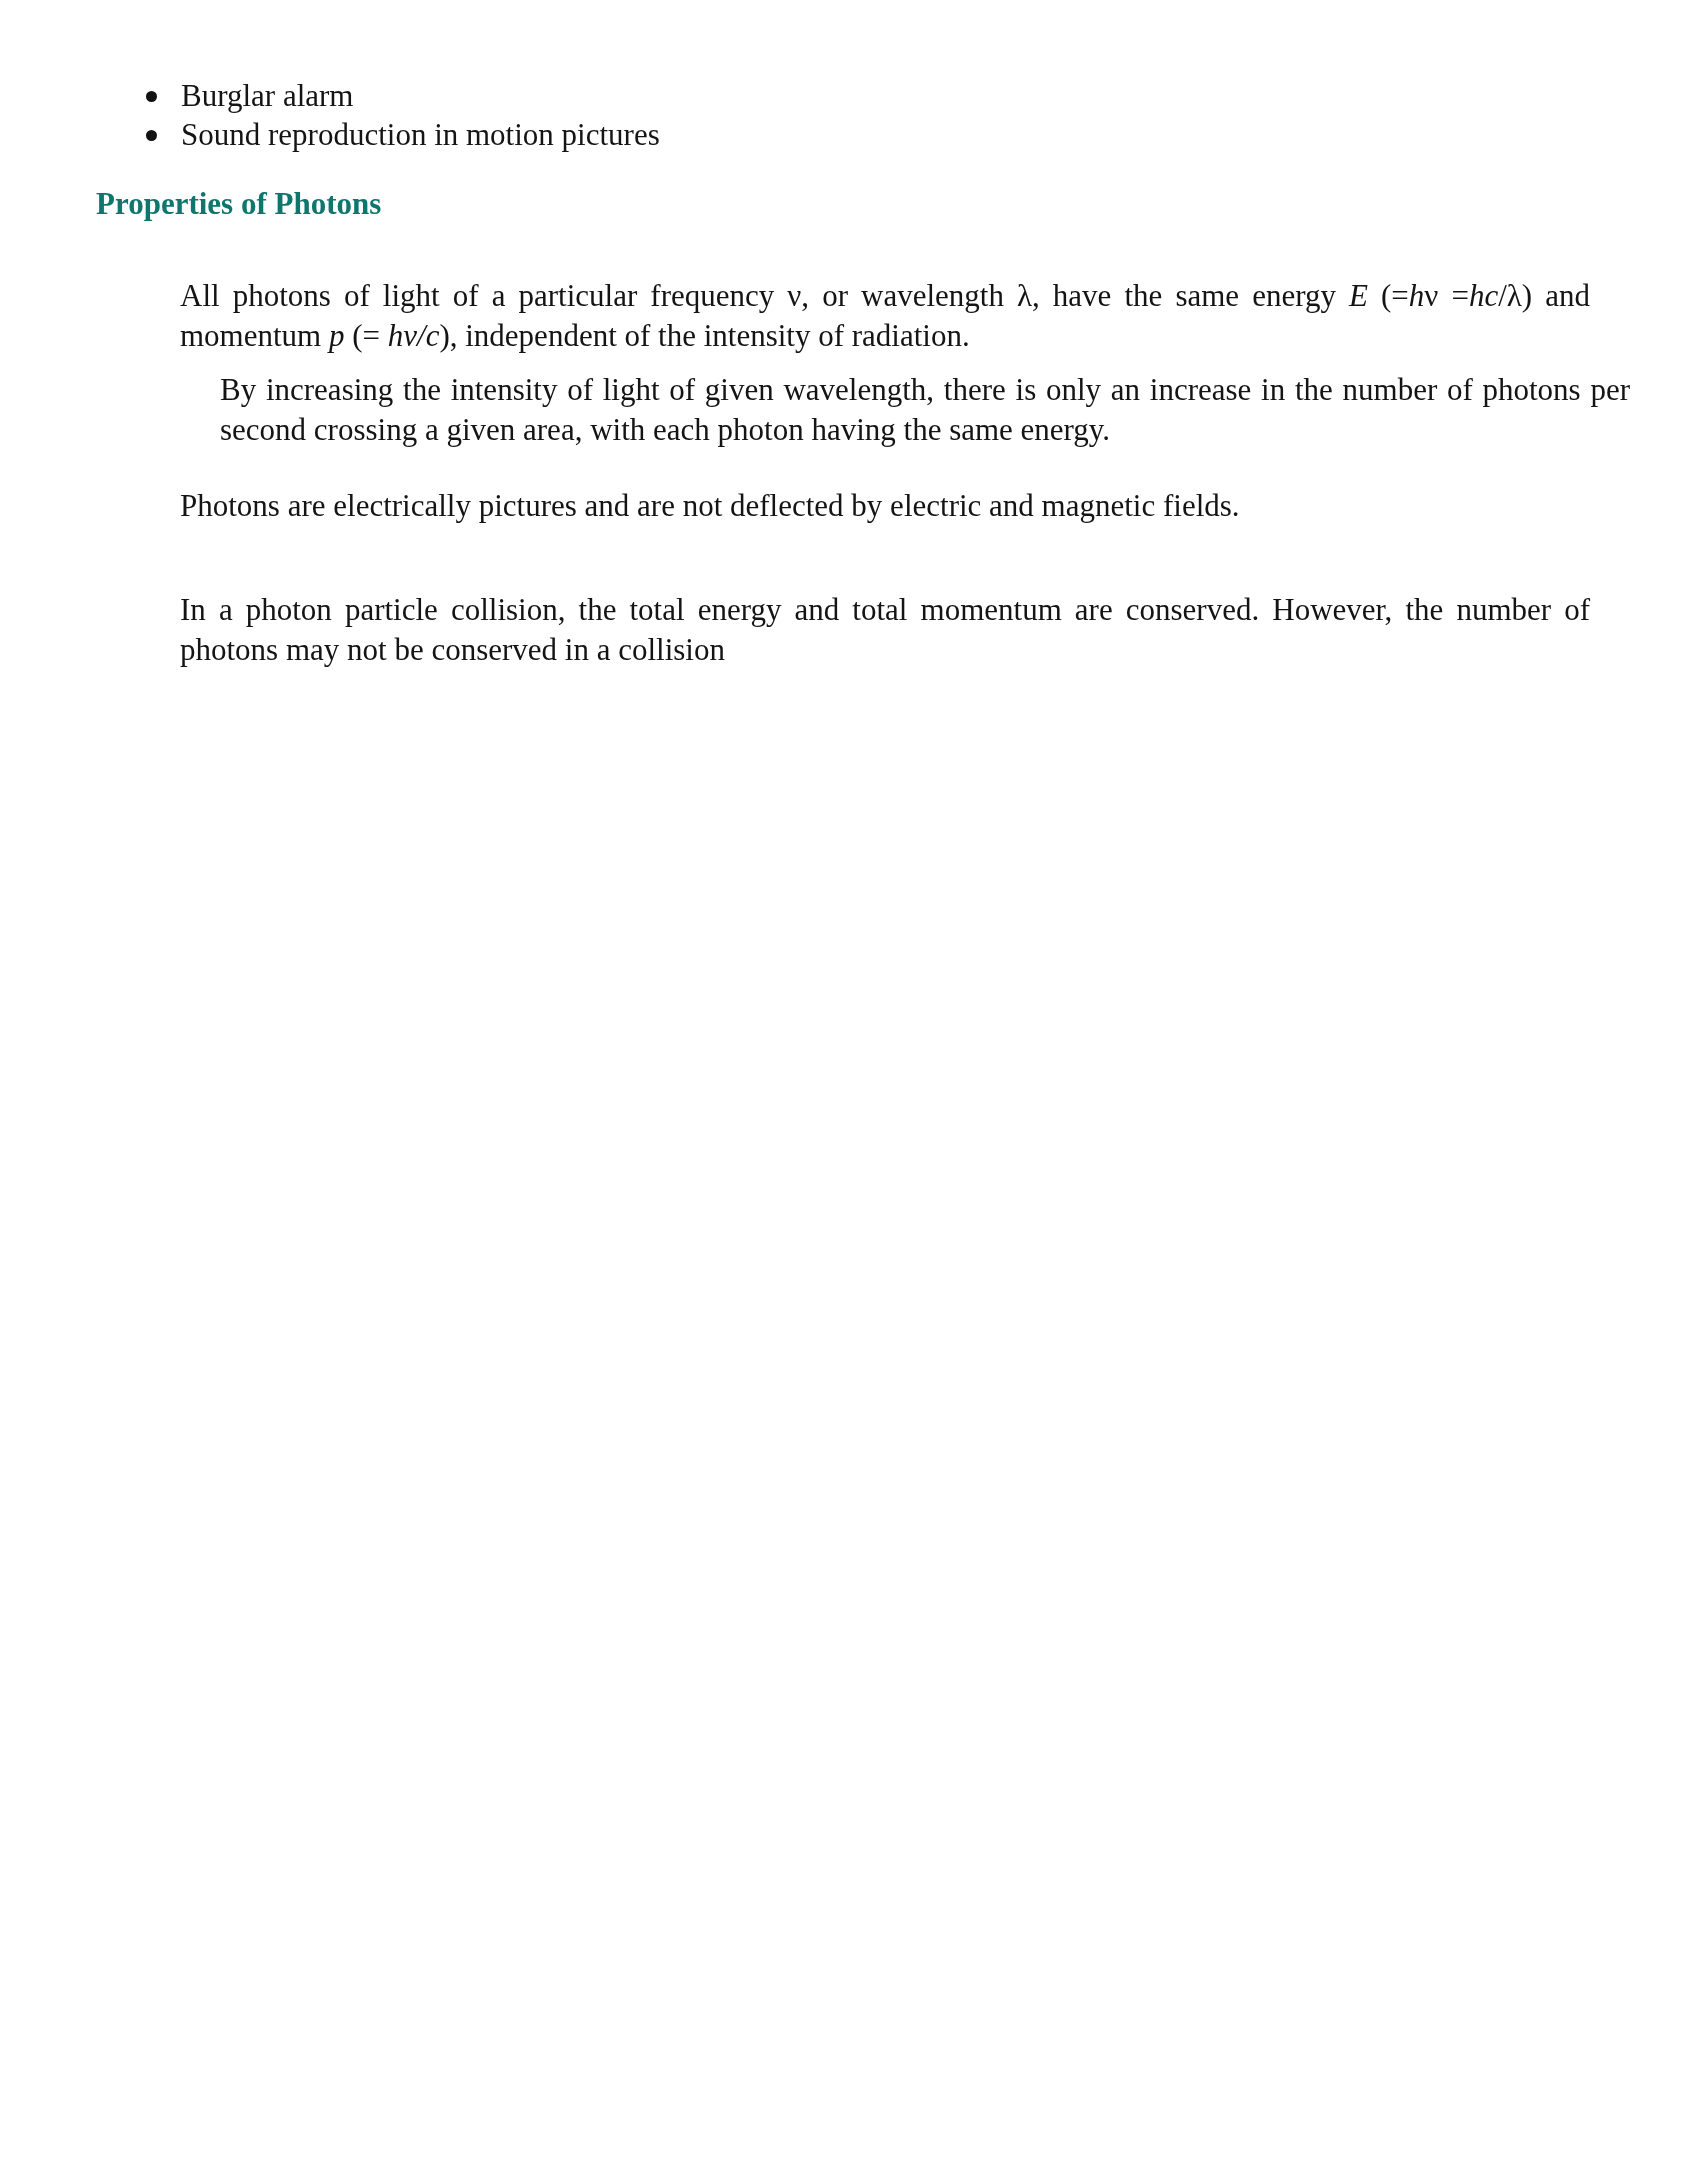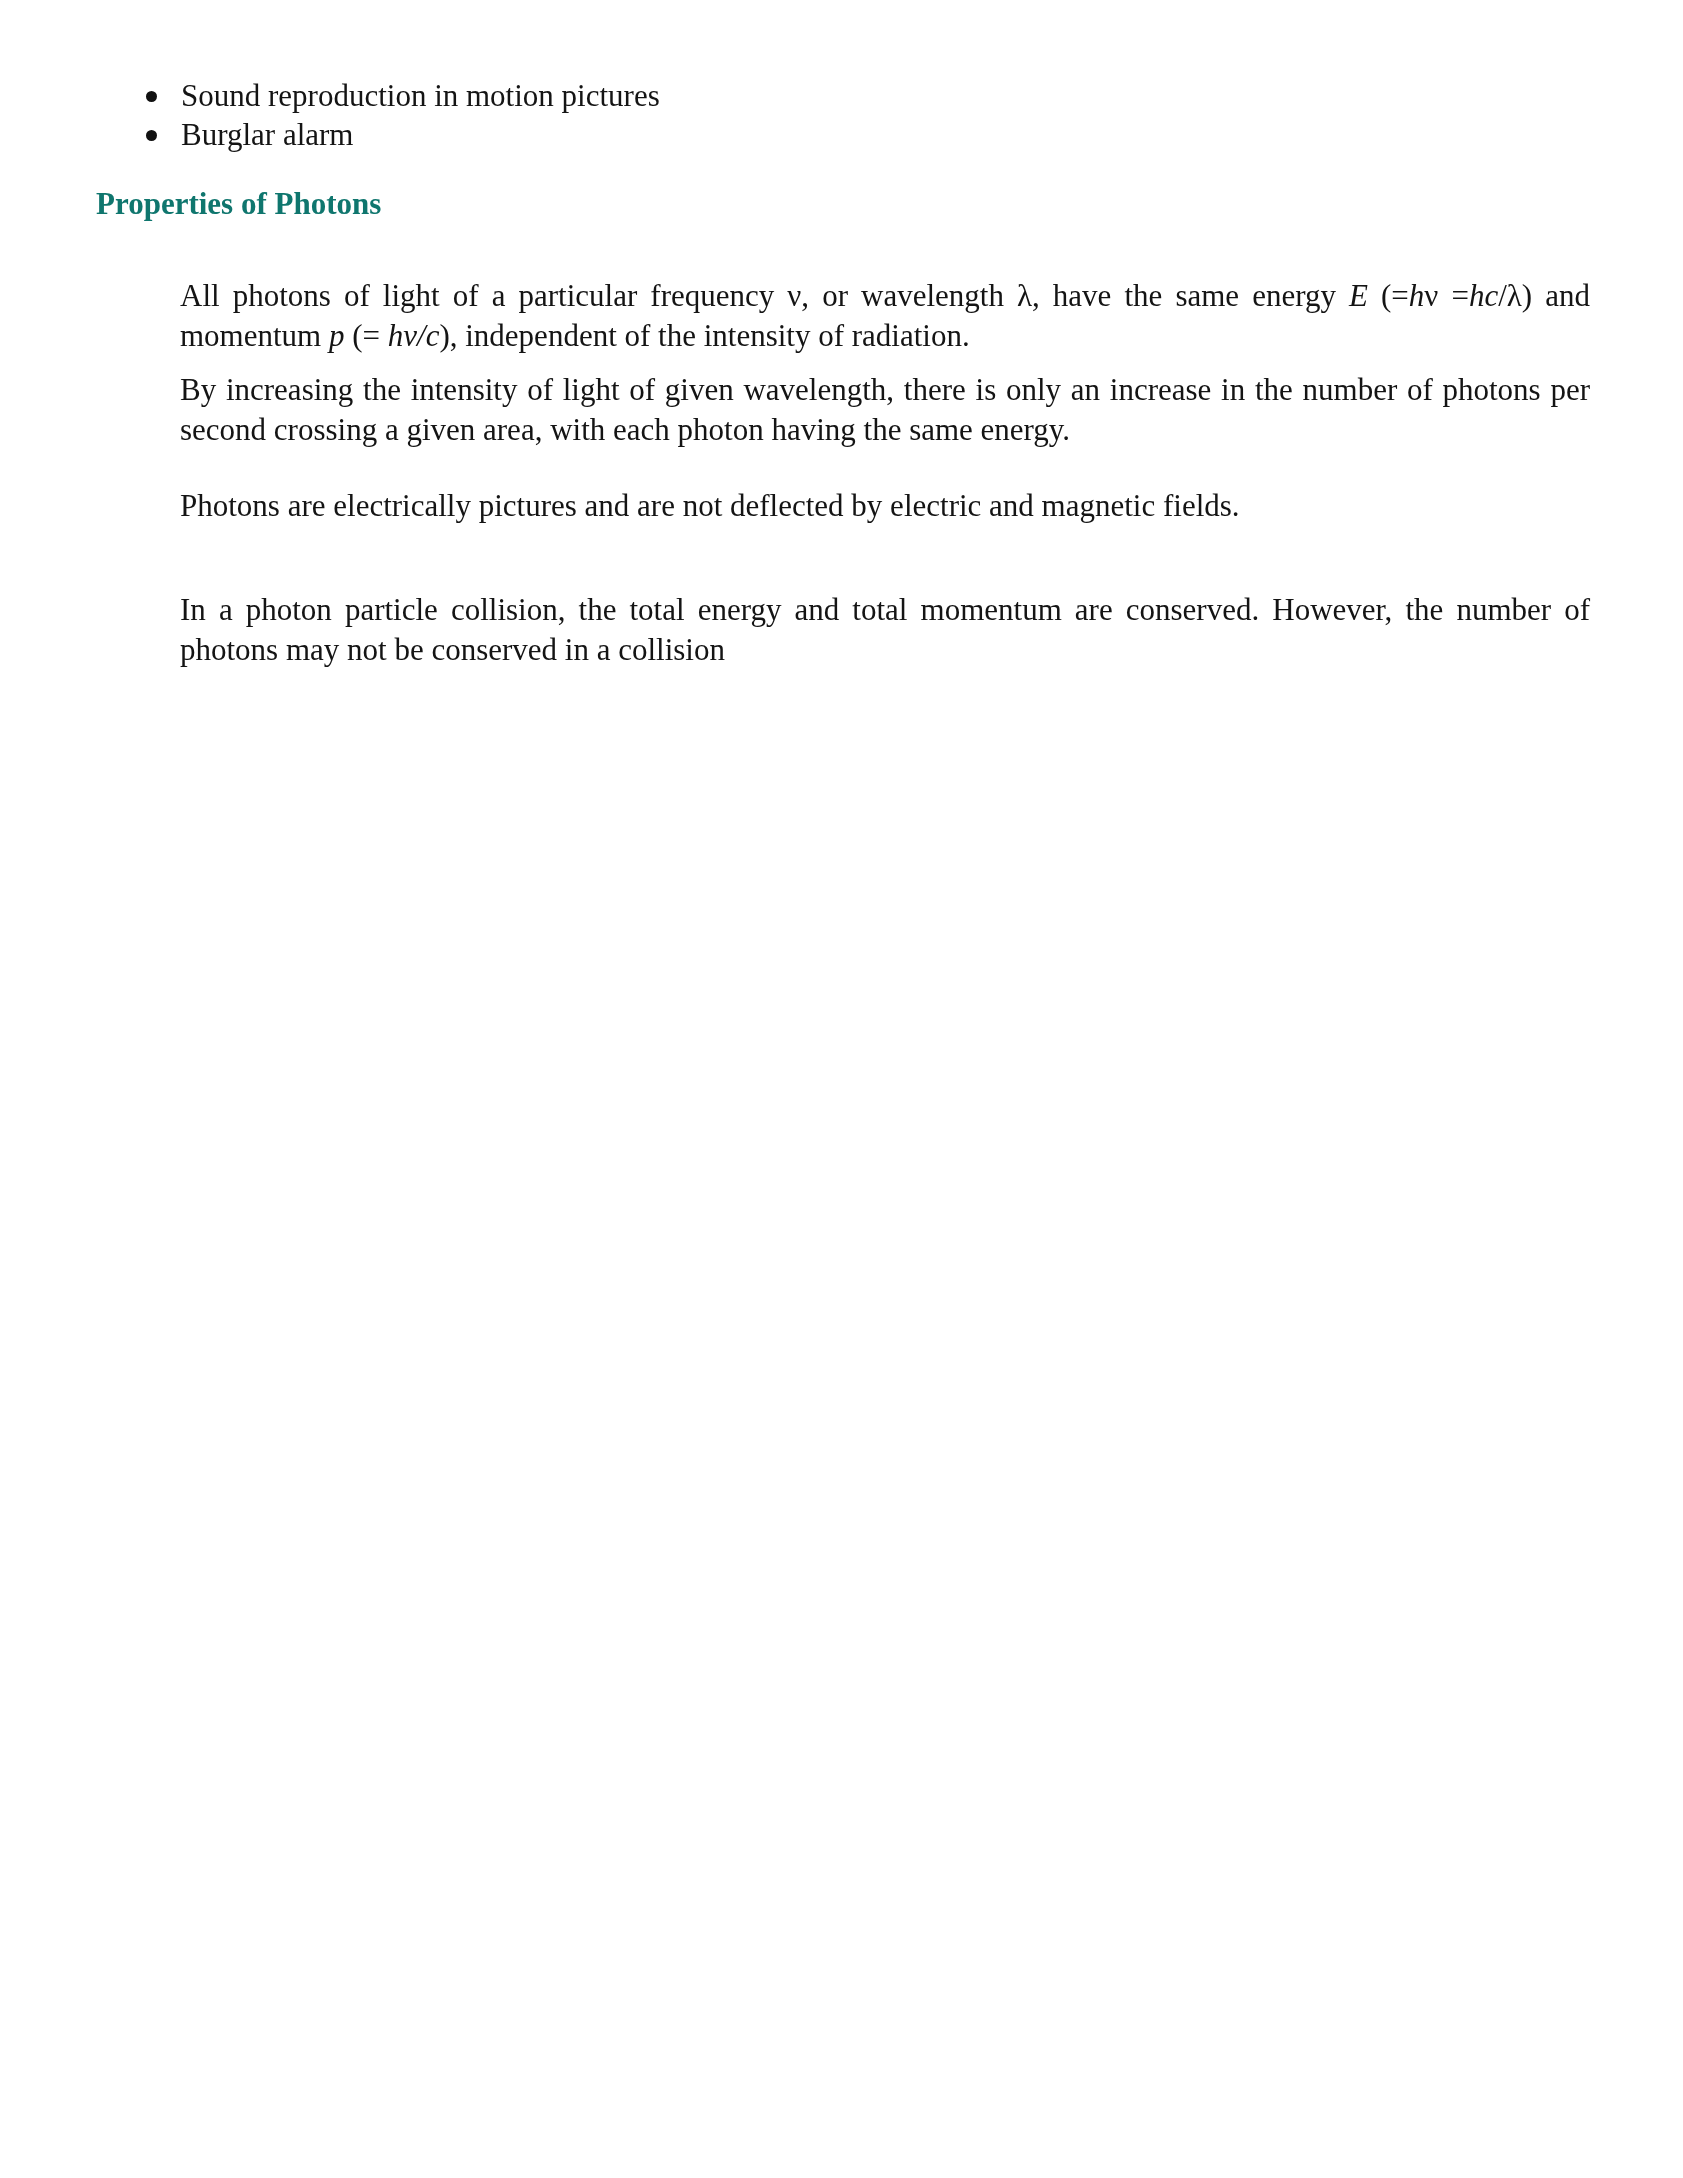--- a/index.html
+++ b/index.html
@@ -51,36 +51,36 @@
     color: #0f766e;
     white-space: nowrap;
   }
   .para {
     left: 180px;
     width: 1410px;
     text-align: justify;
     text-align-last: left;
   }
   #p1 { top: 256px; margin-top: 20px; }
-  #p2 { top: 370px; }
+  #p2 { top: 370px; margin-left: 40px; }
   #p3 { top: 486px; }
   #p4 { top: 590px; font-family: Liberation Serif, serif; }
   .it { font-style: italic; }
 </style>
 </head>
 <body>
 
 <ul class="block bullet-list">
   <li>
     <span class="bullet-dot"></span>
-    <span>Sound reproduction in motion pictures</span>
+    <span>Burglar alarm</span>
   </li>
   <li>
     <span class="bullet-dot"></span>
-    <span>Burglar alarm</span>
+    <span>Sound reproduction in motion pictures</span>
   </li>
 </ul>
 
 <h2 class="block heading">Properties of Photons</h2>
 
 <p class="block para" id="p1"><span>All photons of light of a particular frequency ν, or wavelength λ, have the same energy </span><span class="it">E</span><span> (=</span><span class="it">h</span><span>ν =</span><span class="it">hc</span><span>/λ) and momentum </span><span class="it">p</span><span> (= </span><span class="it">h</span><span class="it">ν/</span><span class="it">c</span><span>), independent of the intensity of radiation.</span></p>
 
 <p class="block para" id="p2">By increasing the intensity of light of given wavelength, there is only an increase in the number of photons per second crossing a given area, with each photon having the same energy.</p>
 
 <p class="block para" id="p3">Photons are electrically pictures and are not deflected by electric and magnetic fields.</p>

